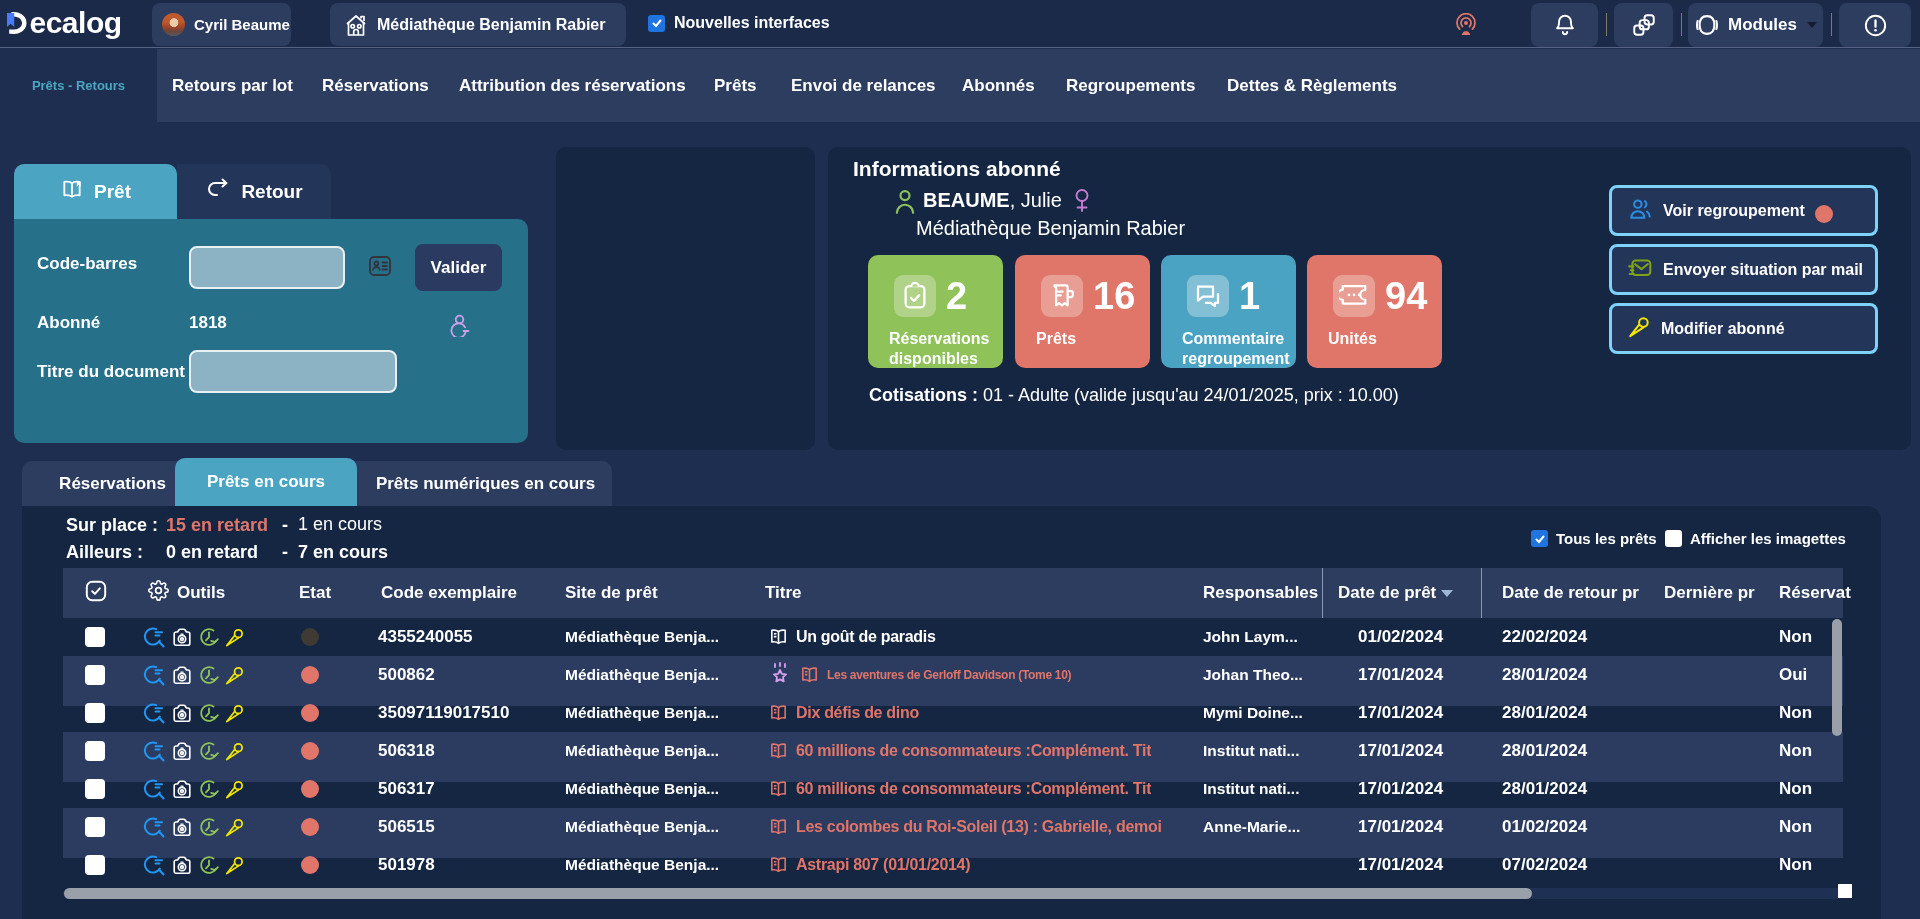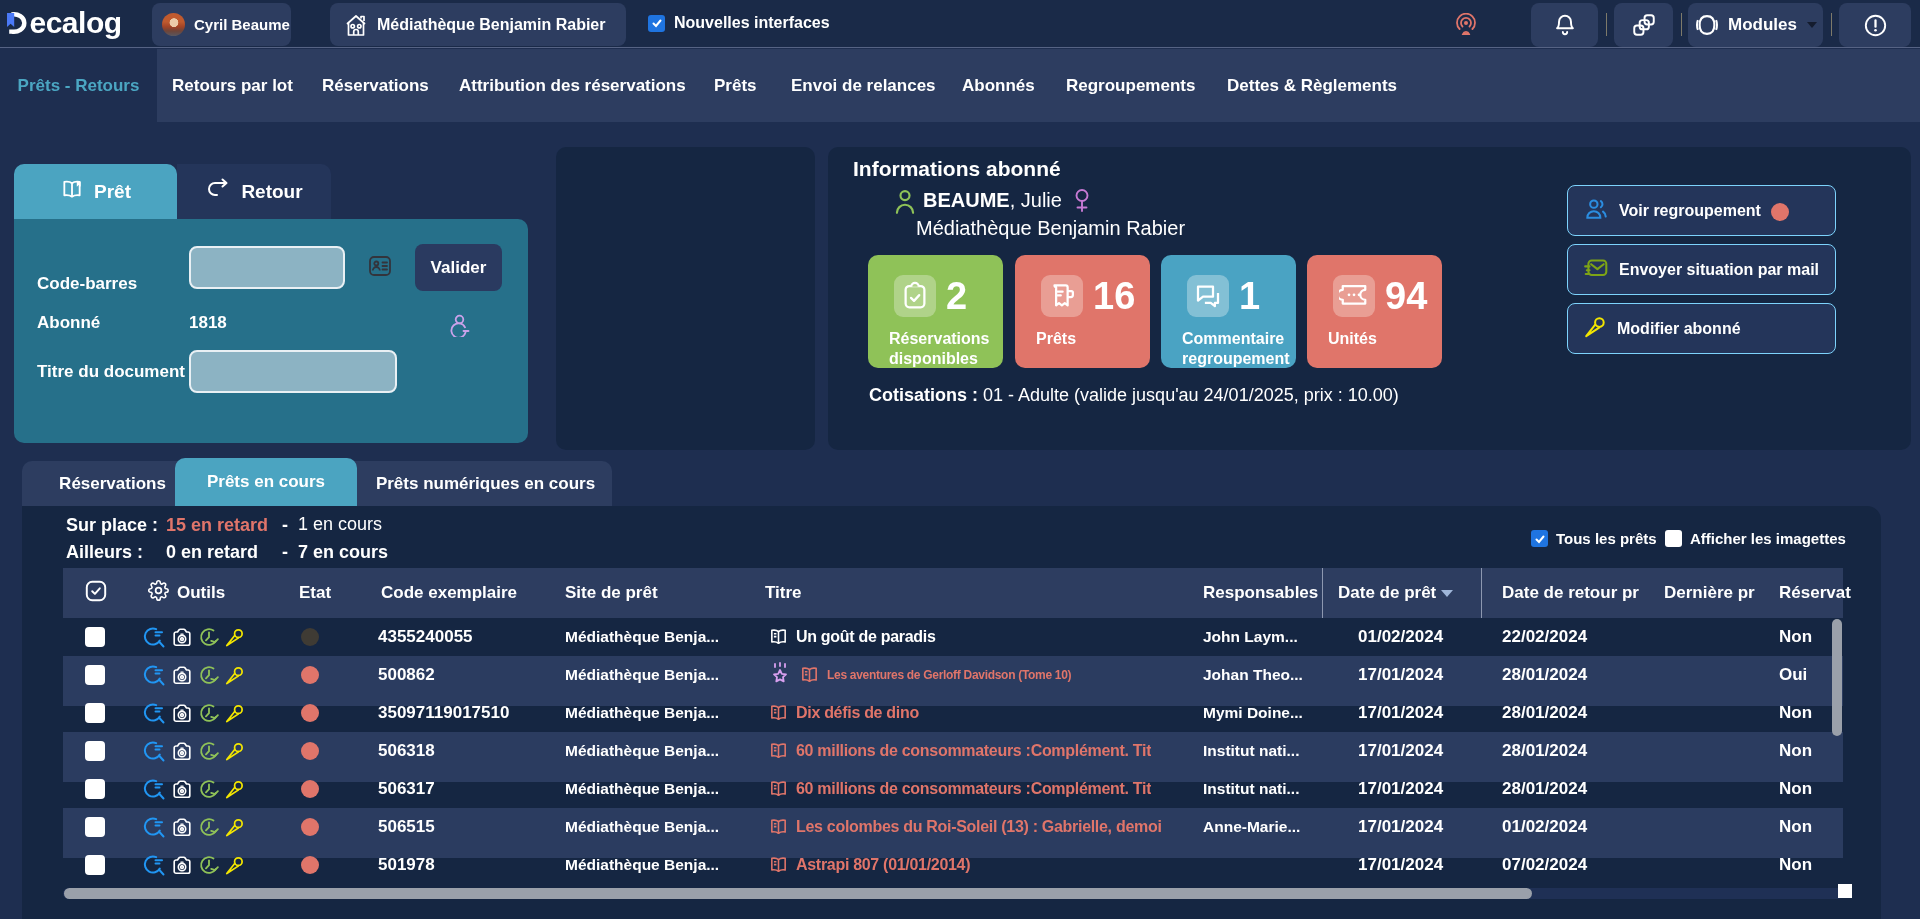--- a/index.html
+++ b/index.html
@@ -15,39 +15,39 @@
 
 #topbar { position:absolute; top:0; left:0; width:1920px; height:48px; background:#1a2a48; border-bottom:1px solid #566384; }
 .chip { position:absolute; top:3px; height:43px; background:#2d3d60; border-radius:8px; display:flex; align-items:center; font-weight:bold; font-size:16px; white-space:nowrap; }
 #logo { position:absolute; left:7px; top:6px; width:120px; height:36px; }
 #avatar { width:23px; height:23px; border-radius:50%; background:radial-gradient(circle at 52% 42%, #eccdaa 0 23%, rgba(0,0,0,0) 26%), linear-gradient(180deg, #c05a2e 0 38%, #a34426 60%, #6e4438 78%, #585760 100%); margin:0 9px 0 10px; }
 .vline { position:absolute; top:13px; width:1px; height:23px; background:#7d7a6a; }
 .sqbtn { position:absolute; top:3px; height:44px; background:#2d3d60; border-radius:8px; display:flex; align-items:center; justify-content:center; }
 
 
 #nav { position:absolute; top:49px; left:0; width:1920px; height:73px; background:#2d3d60; }
-#nav .active-tab { position:absolute; left:0; top:0; width:157px; height:73px; background:#1e2e50; color:#4ba6c2; font-weight:bold; font-size:17px; display:flex; align-items:center; justify-content:center; }
+#nav .active-tab { position:absolute; left:0; top:0; width:157px; height:73px; background:#1e2e50; color:#4ba6c2; font-weight:bold; font-size:13px; display:flex; align-items:center; justify-content:center; }
 #nav .item { position:absolute; top:0; height:73px; display:flex; align-items:center; font-weight:bold; font-size:17px; color:#fff; }
 
 
 #pret-tabs { position:absolute; top:164px; left:14px; }
 #tab-pret { position:absolute; left:0; top:0; width:163px; height:55px; background:#4ba4c1; border-radius:10px 10px 0 0; display:flex; align-items:center; justify-content:center; gap:10px; font-weight:bold; font-size:19px; }
 #tab-retour { position:absolute; left:163px; top:0; width:154px; height:55px; background:#24355a; border-radius:0 10px 0 0; display:flex; align-items:center; justify-content:center; gap:10px; font-weight:bold; font-size:19px; }
 #pret-body { position:absolute; top:219px; left:14px; width:514px; height:224px; background:#26708a; border-radius:0 10px 10px 10px; }
 .plabel { position:absolute; font-weight:bold; font-size:17px; color:#fff; }
 .pinput { position:absolute; background:#8cb3c3; border:2px solid #e9f0f4; border-radius:8px; }
 #btn-valider { position:absolute; left:401px; top:25px; width:87px; height:47px; background:#2a3a60; border-radius:8px; color:#fff; font-weight:bold; font-size:17px; display:flex; align-items:center; justify-content:center; }
 
 
 .card { position:absolute; background:#152642; border-radius:10px; }
 .statcard { position:absolute; width:135px; height:113px; border-radius:10px; color:#fff; }
 .statcard .ibox { position:absolute; left:26px; top:20px; width:42px; height:42px; border-radius:9px; display:flex; align-items:center; justify-content:center; }
 .statcard .num { position:absolute; left:78px; top:20px; font-size:38px; font-weight:bold; }
 .statcard .lbl { position:absolute; left:21px; top:74px; font-size:16px; line-height:20px; font-weight:bold; }
-.rbtn { position:absolute; left:1567px; width:269px; height:51px; background:#24355a; border:1px solid #7dd3fc; border-radius:8px; display:flex; align-items:center; font-weight:bold; font-size:16px; color:#fff; white-space:nowrap; }
+.rbtn { position:absolute; left:1609px; width:269px; height:51px; background:#24355a; border:3px solid #7dd3fc; border-radius:8px; display:flex; align-items:center; font-weight:bold; font-size:16px; color:#fff; white-space:nowrap; }
 
 
 #btabs { position:absolute; top:461px; left:22px; width:590px; height:45px; background:#2d3d60; border-radius:10px 10px 0 0; }
 #btab-active { position:absolute; left:153px; top:-3px; width:182px; height:48px; background:#4ba4c1; border-radius:10px 10px 0 0; display:flex; align-items:center; justify-content:center; font-weight:bold; font-size:17px; }
 .btab { position:absolute; top:0; height:45px; display:flex; align-items:center; justify-content:center; font-weight:bold; font-size:17px; }
 
 
 #tpanel { position:absolute; top:506px; left:22px; width:1859px; height:413px; background:#152642; border-radius:0 14px 0 0; }
 .trow { position:absolute; left:41px; width:1780px; height:50px; }
 .trow.lt { background:#2b3c60; }
@@ -149,21 +149,21 @@
           <path d="M12 5.5C10 3.8 7 3.5 4 4v14c3-.5 6 0 8 1.5 2-1.5 5-2 8-1.5V4c-3-.5-6-.2-8 1.5z"></path>
           <path d="M12 5.5V19.5"></path>
           <path d="M17 4 v5 l2-1.6 2 1.6 V4" fill="#fff" stroke="none"></path>
         </svg></span>Prêt</div>
   <div id="tab-retour"><span id="returnicon"><svg width="26" height="22" viewBox="0 0 26 22" fill="none" stroke="#fff" stroke-width="2" stroke-linecap="round" stroke-linejoin="round">
           <path d="M21 5 H10 a6 6 0 0 0 0 12 h2"></path>
           <path d="M17.5 1.5 L21.5 5 L17.5 8.5"></path>
         </svg></span>Retour</div>
 </div>
 <div id="pret-body">
-  <div class="plabel" style="left:23px; top:55px;">Code-barres</div>
+  <div class="plabel" style="left:23px; top:35px;">Code-barres</div>
   <div class="pinput" style="left:175px; top:27px; width:156px; height:43px;"></div>
   <div style="position:absolute; left:354px; top:36px;" id="idcardicon"><svg width="24" height="22" viewBox="0 0 24 22" fill="none" stroke="#33343c" stroke-width="1.8" stroke-linejoin="round">
         <rect x="2" y="2" width="20" height="18" rx="4"></rect>
         <circle cx="8.3" cy="8.5" r="2"></circle>
         <path d="M4.8 15.5 a3.5 3.5 0 0 1 7 0"></path>
         <path d="M14.5 7.5 h4.5 M14.5 11 h4.5 M14.5 14.5 h4.5" stroke-linecap="round"></path>
       </svg></div>
   <div id="btn-valider">Valider</div>
   <div class="plabel" style="left:23px; top:94px;">Abonné</div>
   <div class="plabel" style="left:175px; top:94px;">1818</div>

